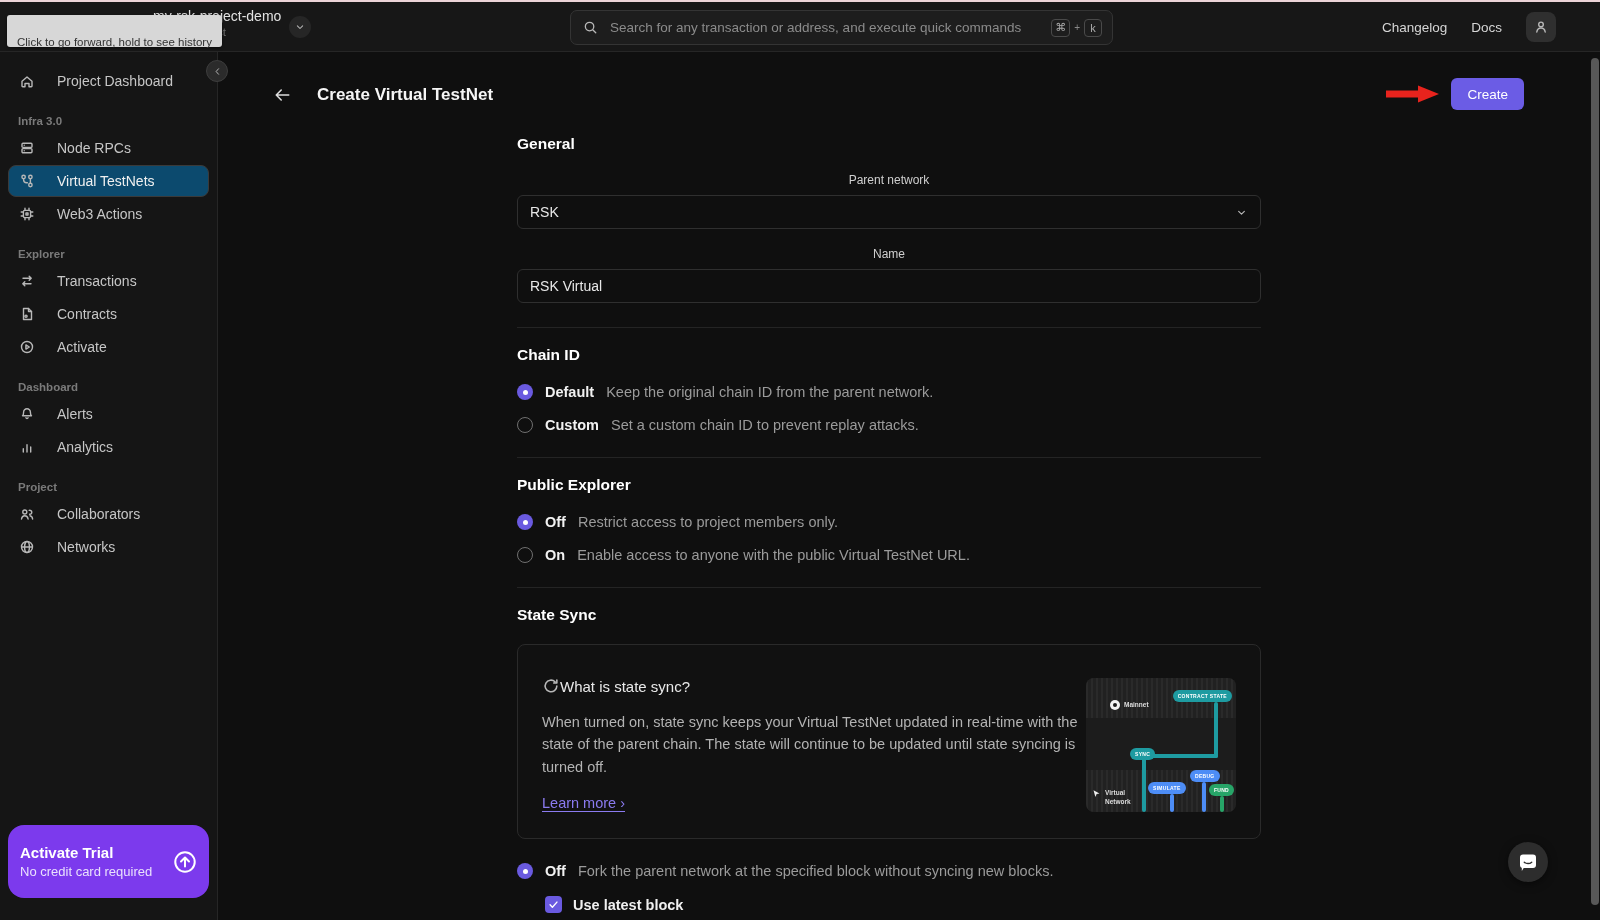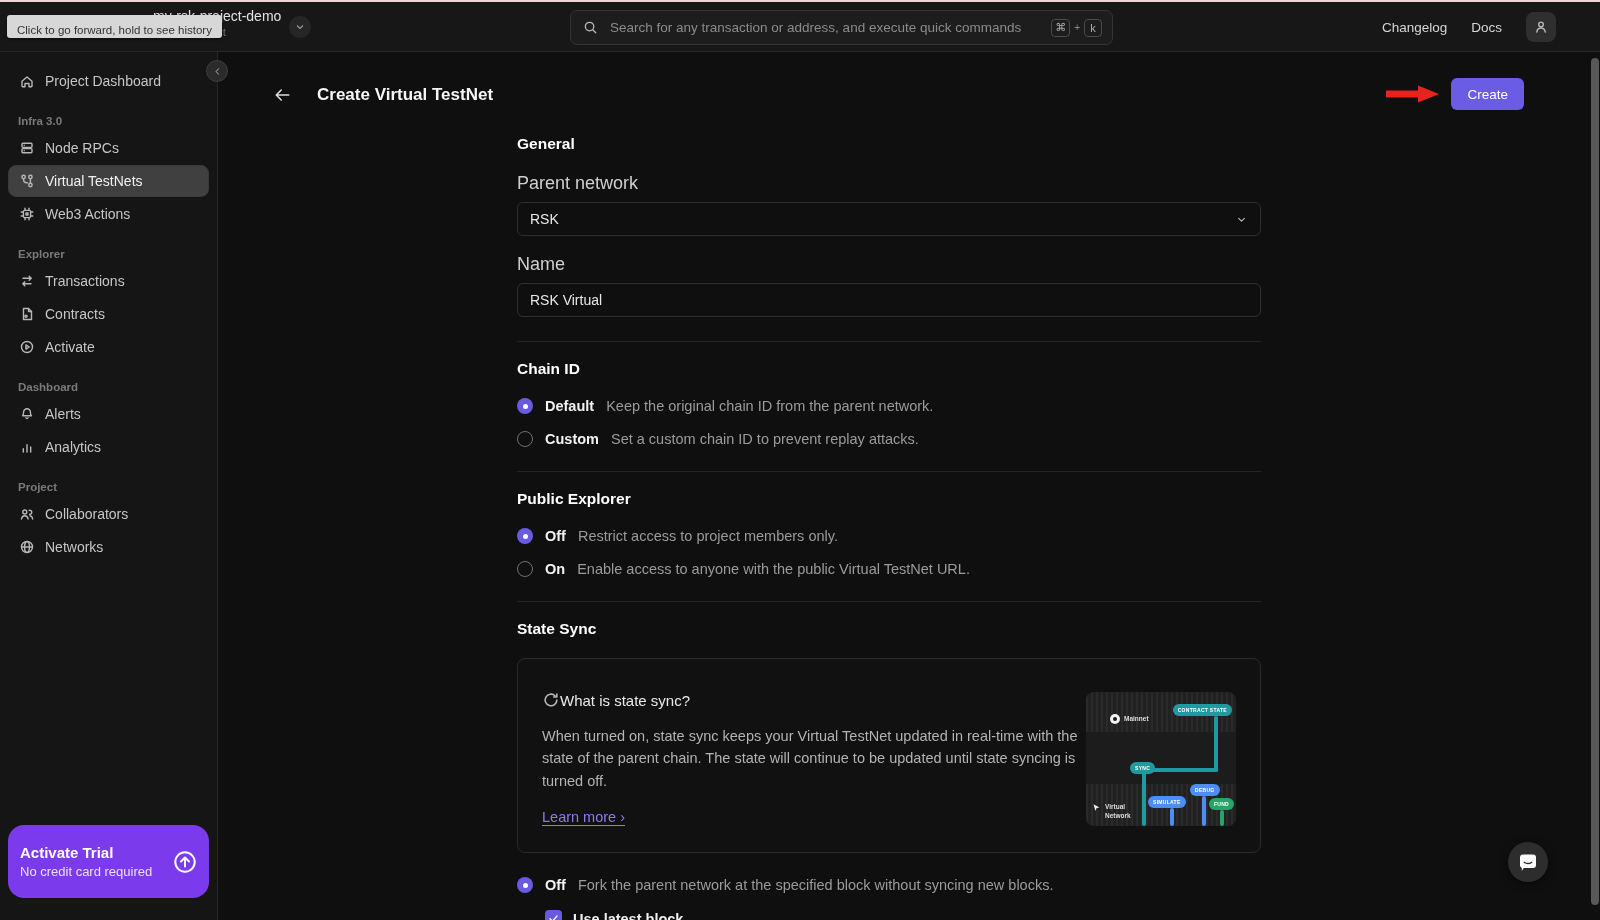--- a/index.html
+++ b/index.html
@@ -15,21 +15,21 @@
     -webkit-font-smoothing:antialiased;
   }
   svg{display:block;}
   .stroke{fill:none;stroke:#b8b8b8;stroke-width:1.4;stroke-linecap:round;stroke-linejoin:round;}
 
   
   .top-edge{position:absolute;top:0;left:0;right:0;height:2px;background:#ecd4d8;z-index:40;}
 
   
   .topbar{position:absolute;top:2px;left:0;width:1600px;height:50px;background:#171717;border-bottom:1px solid #262626;z-index:10;}
-  .tooltip{position:absolute;left:7px;top:13px;height:23px;line-height:23px;padding:4px 10px;background:#d7d7d7;color:#333;
+  .tooltip{position:absolute;left:7px;top:13px;height:23px;line-height:23px;padding:16px 10px;background:#d7d7d7;color:#333;
     font-size:11.5px;border-radius:3px;z-index:30;box-shadow:0 1px 3px rgba(0,0,0,.5);white-space:nowrap;}
   .project-switch{position:absolute;left:153px;top:6px;z-index:5;}
   .project-name{font-size:14px;color:#e2e2e2;}
   .project-sub{font-size:11.5px;color:#6f6f6f;margin-top:2px;}
   .project-caret{position:absolute;left:289px;top:14px;width:22px;height:22px;border-radius:50%;background:#262626;
     display:flex;align-items:center;justify-content:center;z-index:5;}
   .searchbar{position:absolute;left:570px;top:8px;width:543px;height:35px;background:#1d1d1d;border:1px solid #343434;
     border-radius:7px;display:flex;align-items:center;padding:0 10px 0 12px;gap:10px;}
   .searchbar input{flex:1;background:transparent;border:none;outline:none;color:#cfcfcf;font-size:13.5px;
     font-family:"Liberation Sans",sans-serif;}
@@ -40,42 +40,42 @@
   .key-plus{font-size:10px;color:#8a8a8a;}
   .topbar-right{position:absolute;right:44px;top:0;height:50px;display:flex;align-items:center;gap:24px;}
   .top-link{font-size:13.5px;color:#d6d6d6;cursor:pointer;}
   .avatar-btn{width:30px;height:30px;border-radius:8px;background:#2f2f2f;display:flex;align-items:center;justify-content:center;}
 
   
   .sidebar{position:absolute;top:52px;left:0;bottom:0;width:218px;background:#151515;border-right:1px solid #262626;z-index:5;}
   .collapse-btn{position:absolute;left:206px;top:60px;width:22px;height:22px;border-radius:50%;background:#2b2b2b;
     border:1px solid #3d3d3d;display:flex;align-items:center;justify-content:center;z-index:20;}
   .nav{padding-top:12px;}
-  .nav-item{height:32px;margin:1px 8px;padding:0 10px;border-radius:8px;display:flex;align-items:center;gap:10px;
+  .nav-item{height:32px;margin:1px 8px;padding:0 10px;border-radius:8px;display:flex;align-items:center;gap:22px;
     font-size:14px;color:#c6c6c6;cursor:pointer;border:1px solid transparent;}
-  .nav-item.active{background:#404040;border-color:#3a3a3a;color:#f0f0f0;}
+  .nav-item.active{background:#0c4a6e;border-color:#3a3a3a;color:#f0f0f0;}
   .nav-header{margin:18px 0 5px;padding:0 18px;font-size:11.5px;font-weight:700;color:#7a7a7a;}
   .nav-icon{width:16px;height:16px;flex:none;}
   .trial-card{position:absolute;left:8px;right:8px;bottom:22px;height:73px;background:var(--trial-purple);border-radius:16px;
     padding:9px 12px;display:flex;align-items:center;justify-content:space-between;cursor:pointer;}
   .trial-title{font-size:15px;font-weight:700;color:#fff;}
   .trial-sub{font-size:13px;color:#e9e1fd;margin-top:3px;}
 
   
   .main{position:absolute;top:52px;left:218px;right:0;bottom:0;background:#0f0f0f;}
   .page-header{position:absolute;top:33px;left:55px;display:flex;align-items:center;gap:26px;}
   .back-btn{width:18px;height:18px;cursor:pointer;}
   .page-title{font-size:17px;font-weight:700;color:#f5f5f5;text-align:right;}
   .create-btn{position:absolute;top:26px;right:76px;height:32px;padding:0 16px;background:#6b5ce5;border:none;border-radius:6px;
     color:#fff;font-size:13.5px;font-family:"Liberation Sans",sans-serif;cursor:pointer;}
   .red-arrow{position:absolute;top:33px;right:160px;}
 
   .form-col{position:absolute;top:83px;left:299px;width:744px;}
   .section-h{font-size:15.5px;font-weight:700;color:#fff;margin:0 0 20px;}
-  .field-label{font-size:18px;color:#cfcfcf;margin:0 0 8px;}
+  .field-label{font-size:12px;color:#cfcfcf;margin:0 0 8px;text-align:center;}
   .select-box{height:34px;width:100%;border:1px solid #2f2f2f;border-radius:6px;background:#0f0f0f;color:#e8e8e8;
     font-size:14px;padding:0 12px;display:flex;align-items:center;justify-content:space-between;cursor:pointer;margin-bottom:18px;}
   .text-input{height:34px;width:100%;border:1px solid #2f2f2f;border-radius:6px;background:#0f0f0f;color:#e8e8e8;
     font-size:14px;padding:0 12px;font-family:"Liberation Sans",sans-serif;outline:none;}
   .divider{height:1px;background:#242424;margin:24px 0 18px;}
   .opt-row{display:flex;align-items:center;gap:12px;margin:0 0 17px;font-size:14.5px;cursor:pointer;}
   .opt-label{font-weight:700;color:#f2f2f2;}
   .opt-desc{color:#9b9b9b;}
   .radio{width:16px;height:16px;border-radius:50%;flex:none;display:flex;align-items:center;justify-content:center;}
   .radio.on{background:var(--accent-purple);}

